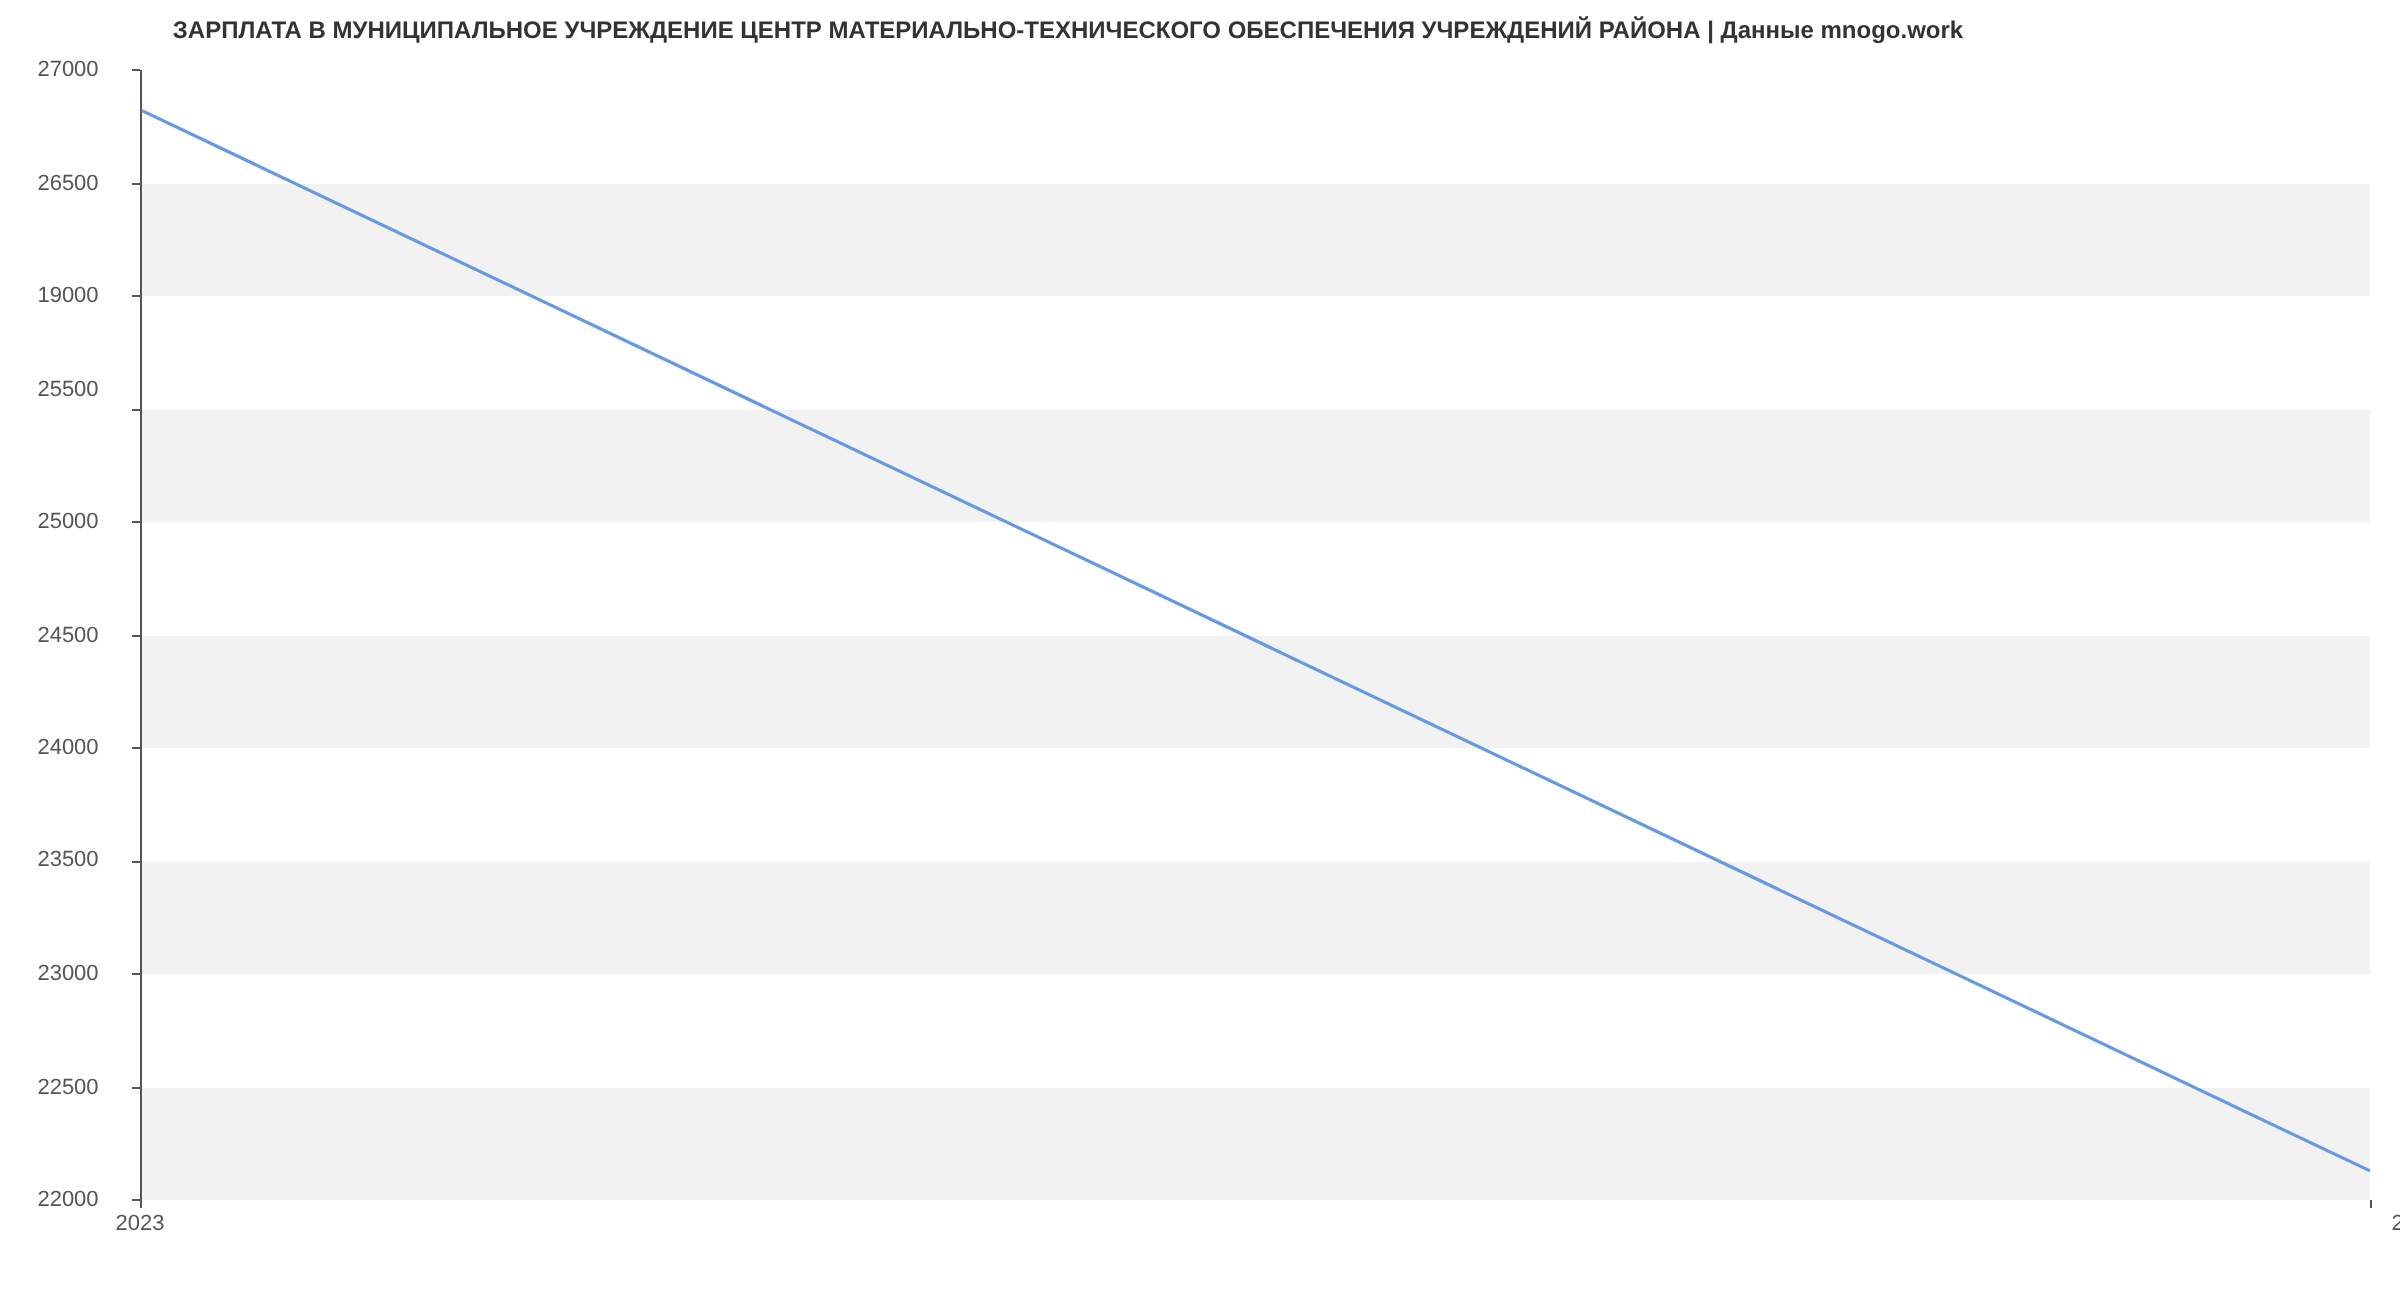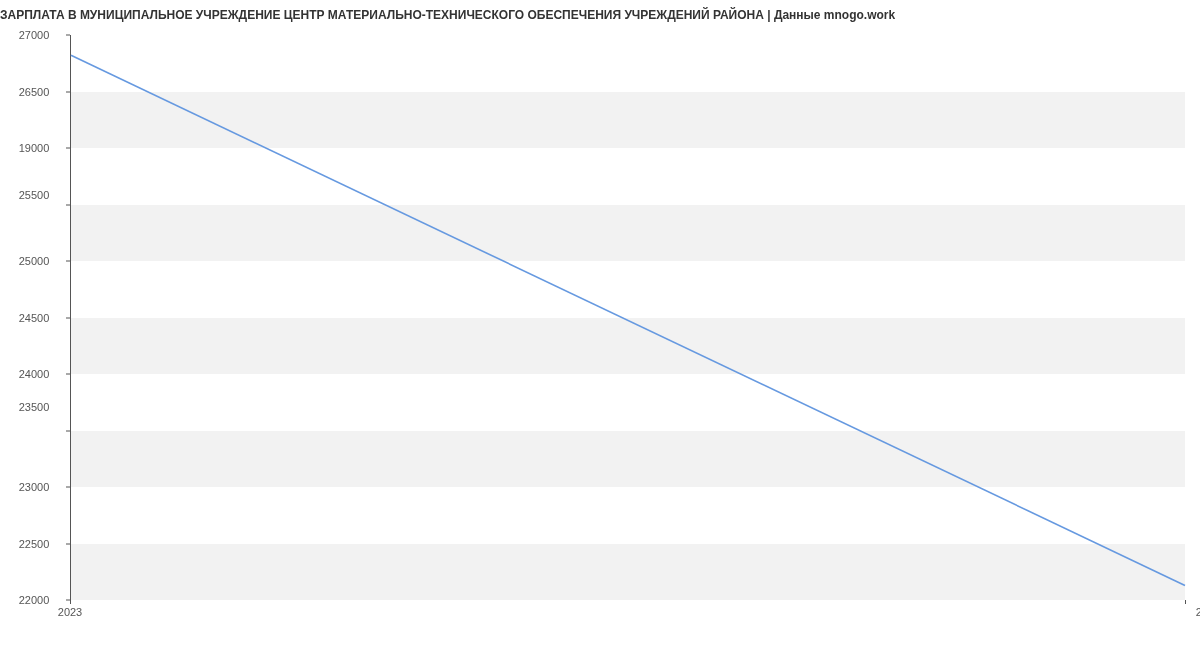--- a/index.html
+++ b/index.html
@@ -9,21 +9,21 @@
     height: 650px;
     background: #ffffff;
     font-family: Verdana, Geneva, sans-serif;
     position: relative;
   }
   .title {
     position: absolute;
     top: 8px;
     left: 0;
     width: 1068px;
-    text-align: left;
+    text-align: center;
     font-size: 12px;
     font-weight: bold;
     color: #333;
   }
   .plot-area {
     position: absolute;
     left: 70px;
     top: 35px;
     width: 1115px;
     height: 565px;
@@ -93,21 +93,21 @@
 </div>
 
 <div id="bands"></div>
 <div id="yticks">
     <div class="y-tick-label" style="top: 600px;">22000</div>
     <div class="y-tick-mark" style="top: 600px;"></div>
     <div class="y-tick-label" style="top: 543.5px;">22500</div>
     <div class="y-tick-mark" style="top: 543.5px;"></div>
     <div class="y-tick-label" style="top: 487px;">23000</div>
     <div class="y-tick-mark" style="top: 487px;"></div>
-    <div class="y-tick-label" style="top: 407px;">23500</div>
+    <div class="y-tick-label" style="top: 430px;">23500</div>
     <div class="y-tick-mark" style="top: 430.5px;"></div>
     <div class="y-tick-label" style="top: 374px;">24000</div>
     <div class="y-tick-mark" style="top: 374px;"></div>
     <div class="y-tick-label" style="top: 317.5px;">24500</div>
     <div class="y-tick-mark" style="top: 317.5px;"></div>
     <div class="y-tick-label" style="top: 261px;">25000</div>
     <div class="y-tick-mark" style="top: 261px;"></div>
     <div class="y-tick-label" style="top: 195px;">25500</div>
     <div class="y-tick-mark" style="top: 204.5px;"></div>
     <div class="y-tick-label" style="top: 148px;">19000</div>

